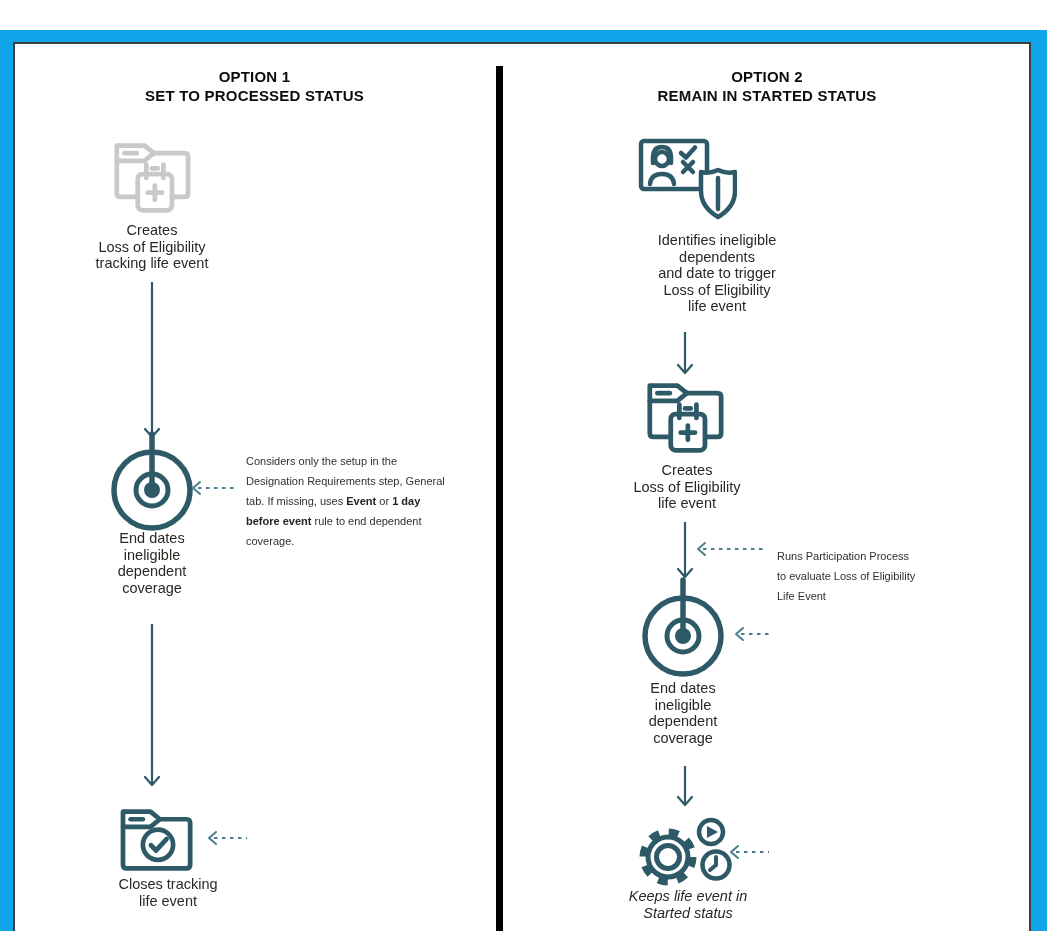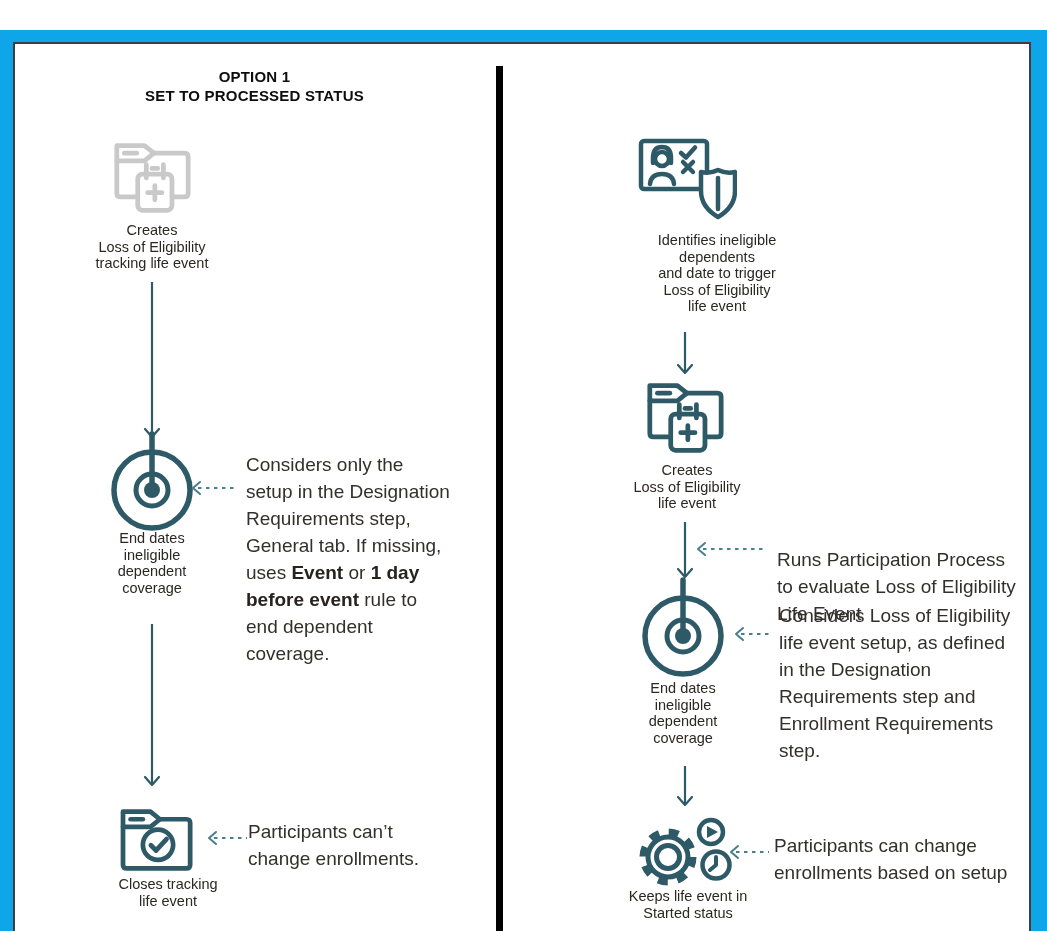--- a/index.html
+++ b/index.html
@@ -5,21 +5,21 @@
   html,body{margin:0;padding:0;background:#fff;}
   #canvas{position:relative;width:1047px;height:931px;background:#0ea5e9;overflow:hidden;
           font-family:"Liberation Sans", sans-serif;margin-top:30px;}
   .abs{position:absolute;}
   #frame{left:13px;top:12px;width:1014px;height:898px;border:2px solid #3e3e3e;background:#fff;}
   #divider{left:496px;top:36px;width:7px;height:872px;background:var(--divider,#000);}
 
   .hdr{font-weight:700;font-size:15px;line-height:19px;color:#0d0d0d;
        white-space:pre-line;text-align:center;letter-spacing:.2px;}
   .lbl{font-size:14.5px;line-height:16.5px;color:#2b2723;white-space:pre-line;text-align:center;}
-  .note{font-size:19px;line-height:27px;color:#33302c;white-space:pre-line;}
+  .note{font-size:11px;line-height:20px;color:#33302c;white-space:pre-line;}
   .note b{font-weight:700;color:#262320;}
 
   
   .icon-stroke{fill:none;stroke:var(--teal,#2e5a68);stroke-width:5;
                stroke-linecap:round;stroke-linejoin:round;}
   .icon-stroke.thin{stroke-width:4.5;}
   .icon-fill{fill:var(--teal,#2e5a68);stroke:none;}
   .white-bg{fill:#fff;stroke:var(--teal,#2e5a68);}
   .gray .icon-stroke{stroke:var(--gray,#c9c9c9);}
   .gray .white-bg{stroke:var(--gray,#c9c9c9);}
@@ -88,23 +88,23 @@
     <circle class="icon-stroke" cx="44" cy="41" r="16"></circle>
     <path class="icon-stroke" d="M36.5,41.5 l5.5,5.5 11,-12"></path>
   </svg>
   <div class="abs lbl" style="left:88px;top:846px;width:160px;">Closes tracking
 life event</div>
 
   <svg class="abs" style="left:200px;top:800px;" width="48" height="16" viewBox="0 0 48 16">
     <path class="dash" d="M14,8 H47"></path>
       <path class="dashhead" d="M16,2 L9,8 16,14"></path>
   </svg>
-  <div class="abs note" style="left:248px;top:788px;width:220px;">Participants can’t
-change enrollments.</div>
 
+  <div class="abs hdr" style="left:503px;top:37px;width:528px;">OPTION 2
+REMAIN IN STARTED STATUS</div>
 
   <svg class="abs" style="left:637px;top:106px;" width="100" height="92" viewBox="0 0 100 92">
     <rect class="icon-stroke thin" x="4" y="5" width="66" height="48" rx="3"></rect>
     <circle class="icon-stroke thin" cx="25" cy="23" r="7"></circle>
     <path class="icon-stroke thin" d="M16,27 v-5 q0,-11 9,-11 q9,0 9,11 v5"></path>
     <path class="icon-stroke thin" d="M13,48 q1,-10 12,-10 q11,0 12,10"></path>
     <path class="icon-stroke thin" d="M44,17 l5,4.5 9,-10"></path>
     <path class="icon-stroke thin" d="M46,26 l10,10 M56,26 l-10,10"></path>
     <path class="white-bg" stroke-width="4.5" stroke-linejoin="round" d="M81,34 q8,4 17,2 v19 q0,16 -17,26 q-17,-10 -17,-26 v-19 q9,2 17,-2 z"></path>
     <path class="icon-stroke thin" d="M81,42 v31"></path>
@@ -155,43 +155,35 @@
   </svg>
   <div class="abs lbl" style="left:623px;top:650px;width:120px;">End dates
 ineligible
 dependent
 coverage</div>
 
   <svg class="abs" style="left:727px;top:596px;" width="46" height="16" viewBox="0 0 46 16">
     <path class="dash" d="M14,8 H45"></path>
       <path class="dashhead" d="M16,2 L9,8 16,14"></path>
   </svg>
-  <div class="abs note" style="left:779px;top:572px;width:240px;">Considers Loss of Eligibility
-life event setup, as defined
-in the Designation
-Requirements step and
-Enrollment Requirements
-step.</div>
 
   <svg class="abs" style="left:674px;top:736px;" width="22" height="42" viewBox="0 0 22 42">
     <path class="flow" d="M11,0 V38"></path>
       <path class="flow" d="M4,31 L11,39 18,31"></path>
   </svg>
 
   <svg class="abs" style="left:636px;top:786px;" width="102" height="74" viewBox="0 0 102 74">
     <circle class="teeth" cx="32" cy="41" r="24" stroke-dasharray="9.5 9.35"></circle>
     <circle class="icon-stroke" cx="32" cy="41" r="20"></circle>
     <circle class="icon-stroke" cx="32" cy="41" r="11.5"></circle>
     <circle class="white-bg" cx="75" cy="16" r="12" stroke-width="4.5"></circle>
     <path class="icon-fill" d="M71,10 l11,6 -11,6 z"></path>
     <circle class="white-bg" cx="80" cy="49" r="13.5" stroke-width="4.5"></circle>
     <path class="icon-stroke thin" style="stroke-width:4" d="M80,49 v-8 M80,49 l-6,5"></path>
   </svg>
-  <div class="abs lbl" style="left:598px;top:858px;width:180px;">Keeps life event in
+  <div class="abs lbl" style="left:598px;top:858px;width:180px;font-style:italic;">Keeps life event in
 Started status</div>
 
   <svg class="abs" style="left:722px;top:814px;" width="48" height="16" viewBox="0 0 48 16">
     <path class="dash" d="M14,8 H47"></path>
       <path class="dashhead" d="M16,2 L9,8 16,14"></path>
   </svg>
-  <div class="abs note" style="left:774px;top:802px;width:270px;">Participants can change
-enrollments based on setup</div>
 </div>
 
 </body></html>

